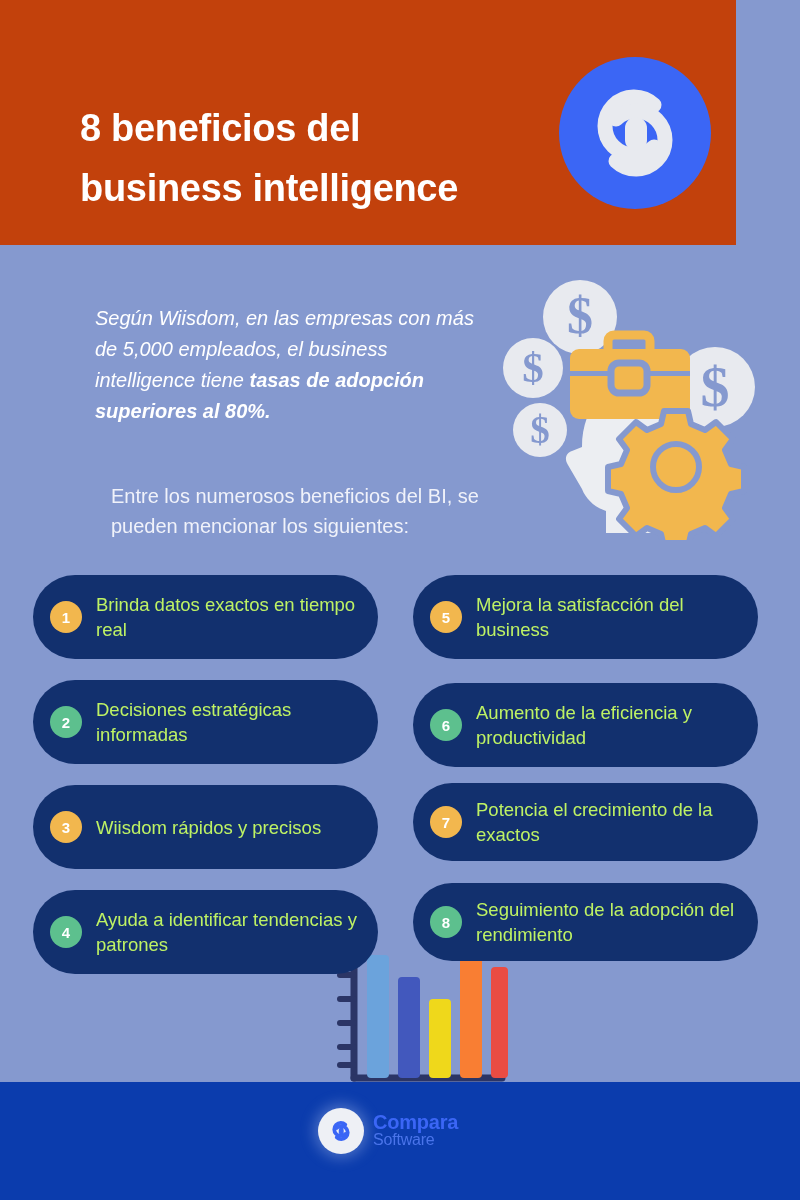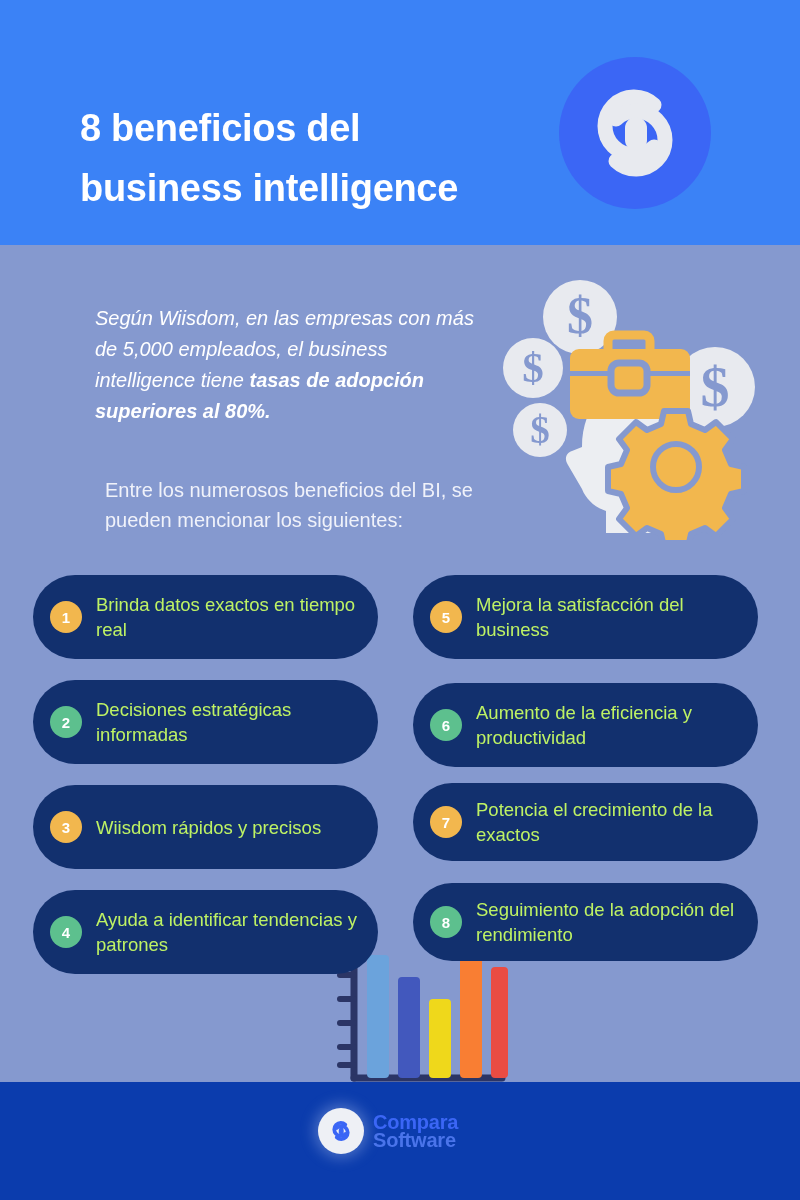--- a/index.html
+++ b/index.html
@@ -12,22 +12,22 @@
     background: #8599cf;
     font-family: "Liberation Sans", sans-serif;
     overflow: hidden;
     position: relative;
   }
 
   
   .header {
     position: absolute;
     left: 0; top: 0;
-    width: 800px; height: 245px;
-    background: #3b82f6;
+    width: 736px; height: 245px;
+    background: #c2410c;
   }
   .header-title {
     position: absolute;
     left: 80px; top: 98px;
     width: 470px;
     color: #ffffff;
     font-size: 38px;
     font-weight: bold;
     line-height: 60px;
     letter-spacing: -0.3px;
@@ -57,21 +57,21 @@
     margin: 0;
   }
   .intro-stat b { font-weight: bold; }
   .intro-lead {
     position: absolute;
     left: 95px; top: 465px;
     width: 430px;
     color: #f0f2fa;
     font-size: 20px;
     line-height: 30px;
-    margin: 10px;
+    margin: 16px;
   }
 
   
   .illustration {
     position: absolute;
     left: 498px; top: 275px;
     width: 270px; height: 265px;
   }
 
   
@@ -152,22 +152,22 @@
   .footer-brand-1 {
     display: block;
     color: #3b66f5;
     font-size: 20px;
     font-weight: bold;
     letter-spacing: -0.2px;
   }
   .footer-brand-2 {
     display: block;
     color: #4a74ea;
-    font-size: 20px;
-    font-weight: bold;
+    font-size: 16px;
+    font-weight: normal;
     letter-spacing: -0.2px;
     margin-top: -2px;
   }
 </style>
 </head>
 <body>
 
 <div class="header">
   <div class="header-title">
     <span class="t-line">8 beneficios del</span>

